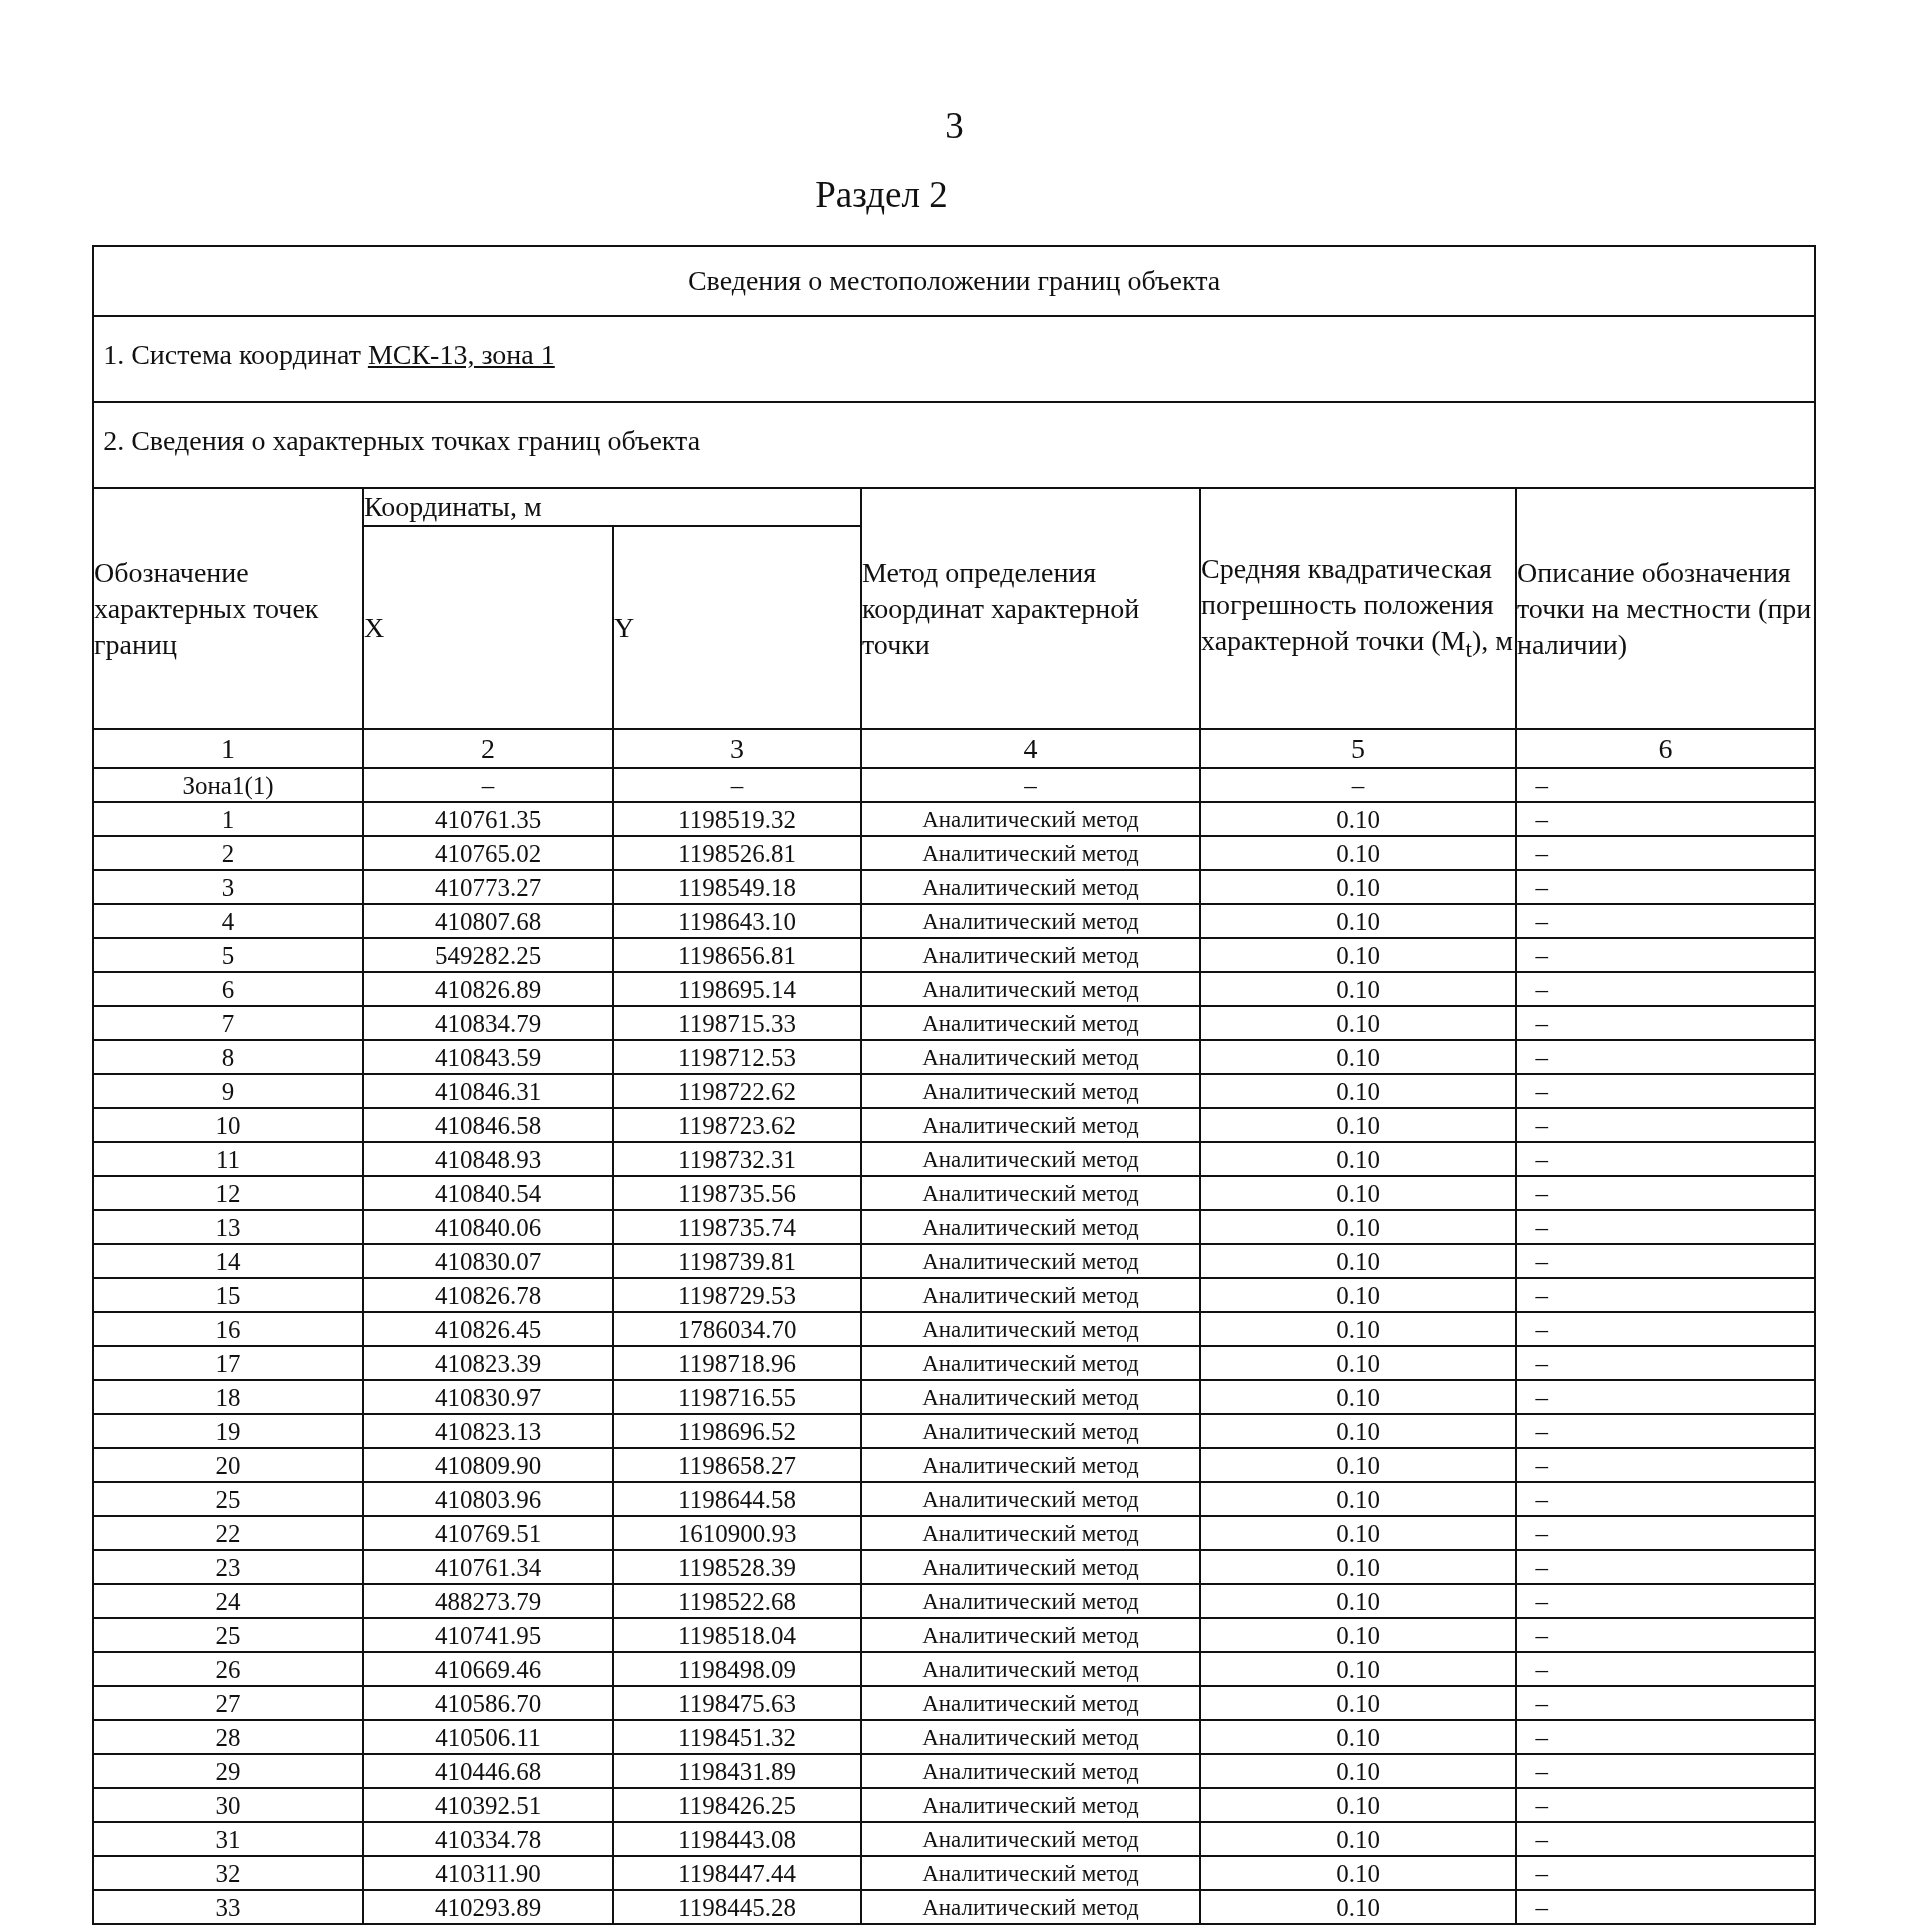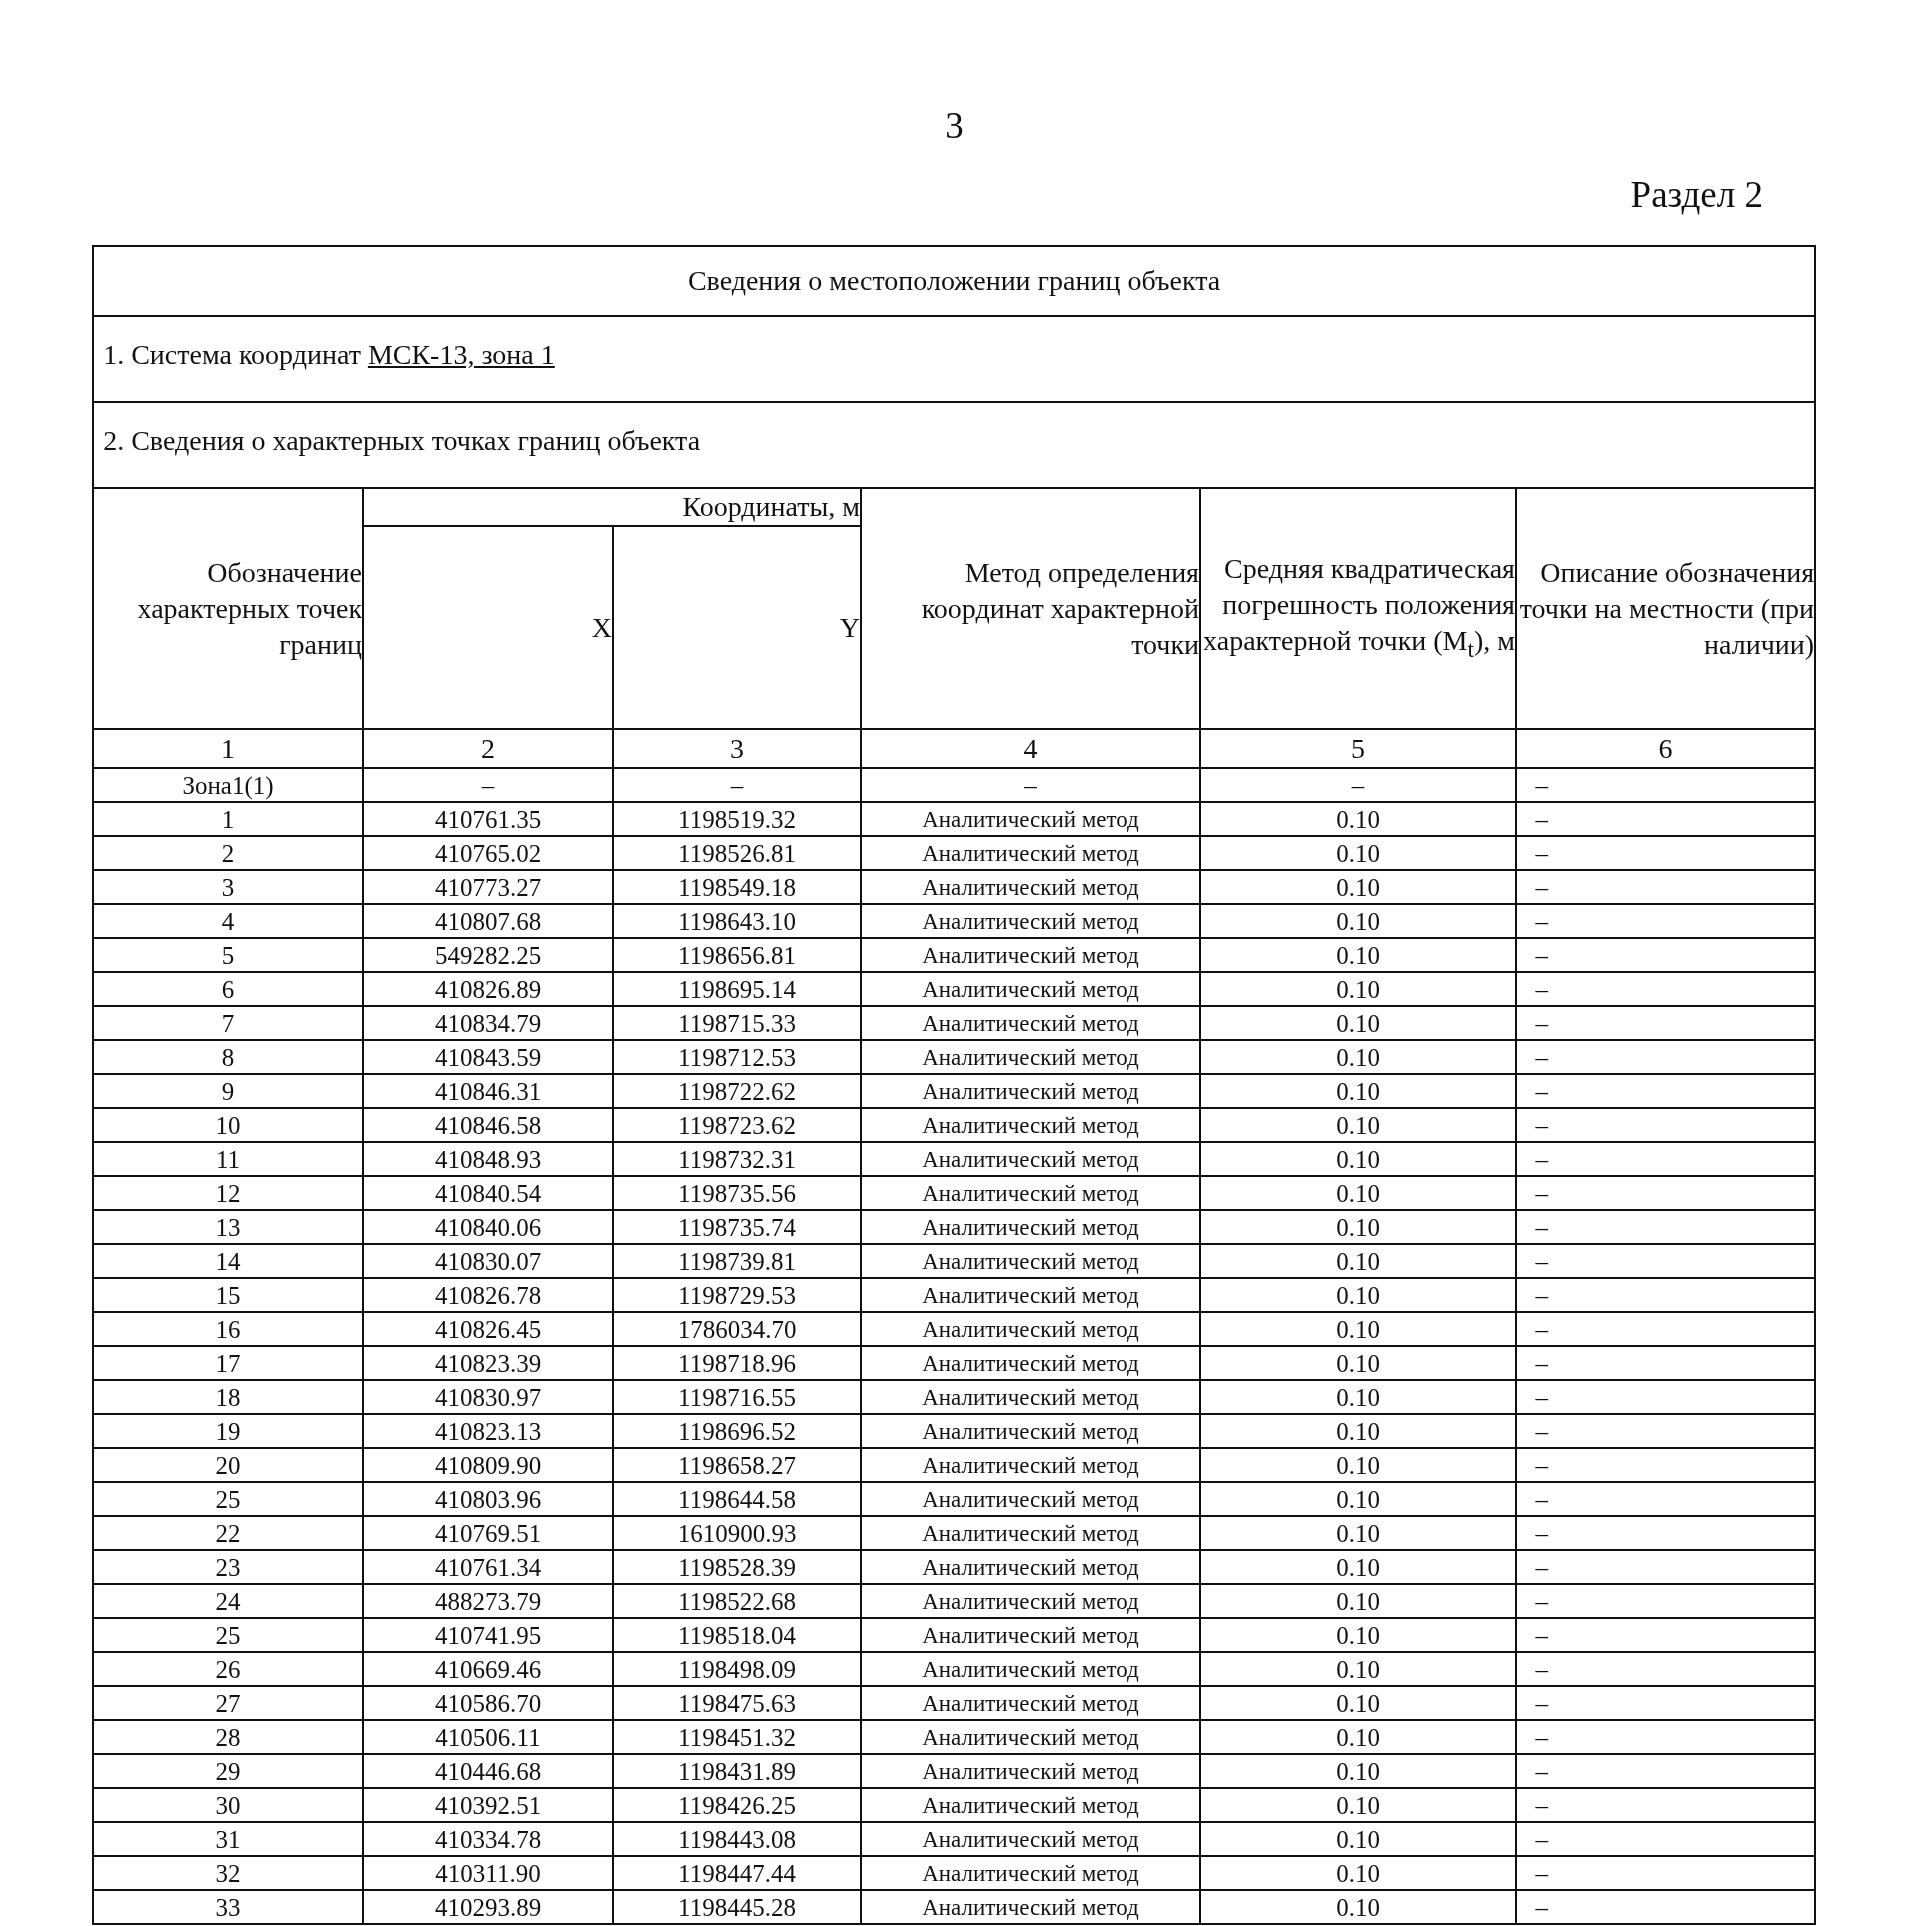--- a/index.html
+++ b/index.html
@@ -21,21 +21,21 @@
       width: 1909px;
       top: 104px;
       text-align: center;
       font-size: 37px;
     }
     .section-title {
       position: absolute;
       left: 0;
       width: 1763px;
       top: 173px;
-      text-align: right;
+      text-align: center;
       font-size: 37px;
     }
     .doc-table {
       position: absolute;
       left: 92px;
       top: 245px;
       width: 1723px;
       border-collapse: collapse;
       table-layout: fixed;
       font-size: 25.4px;
@@ -57,21 +57,21 @@
       text-align: left;
       padding-left: 9.2px;
       font-size: 28px;
       vertical-align: top;
       padding-top: 22px;
     }
     .underline {
       text-decoration: underline;
     }
     .hdr th {
-      text-align: right;
+      text-align: left;
       line-height: 36px;
       font-size: 28px;
     }
     .hdr-coord {
       height: 35px;
       border-bottom: 1.2px dashed #333 !important;
     }
     .hdr-xy {
       height: 201px;
     }

